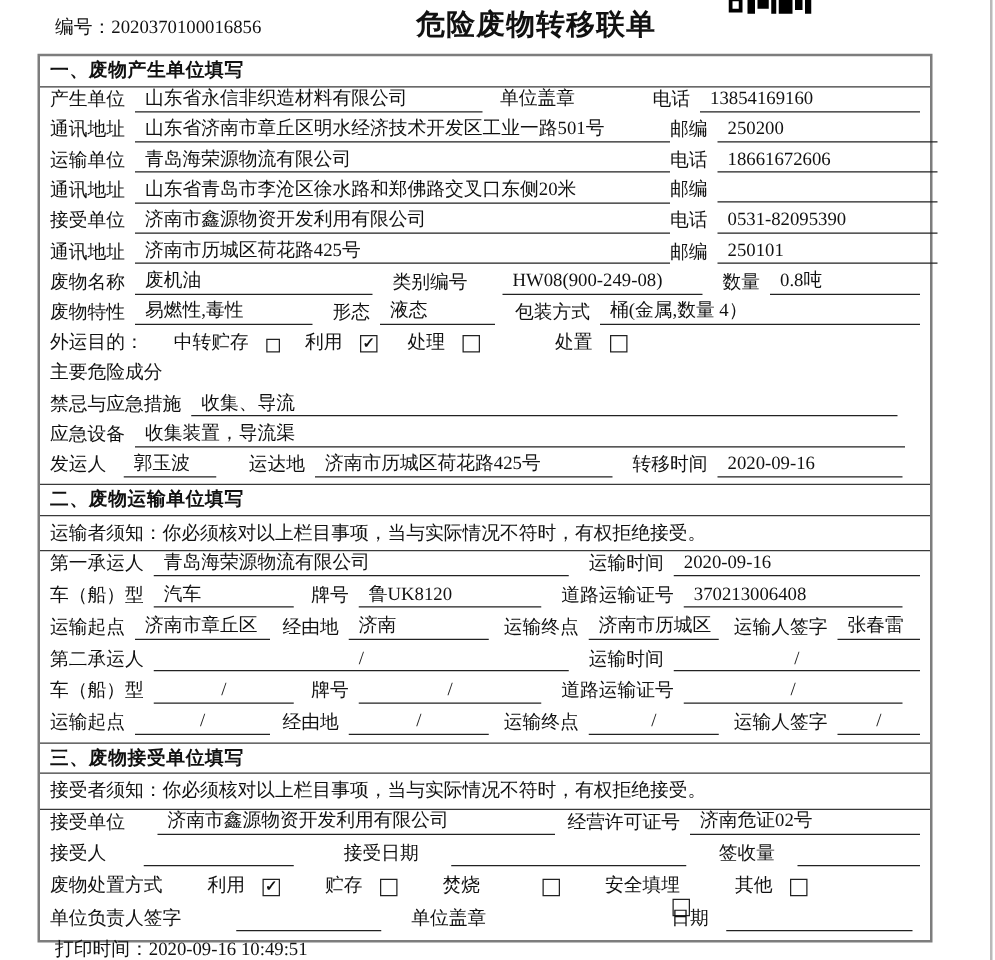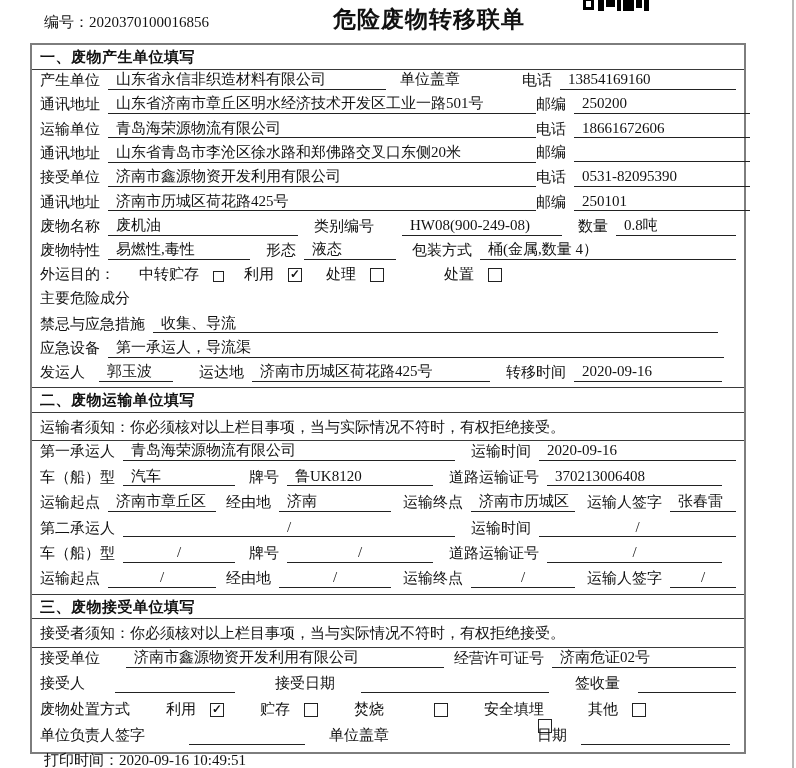--- a/index.html
+++ b/index.html
@@ -197,21 +197,21 @@
       </div>
       <div class="row">
         <span class="cell" style="flex: 1 1 auto;">
           <span class="lbl">禁忌与应急措施</span>
           <span class="val" style="flex: 1 1 auto; margin-right: 18px;">收集、导流</span>
         </span>
       </div>
       <div class="row">
         <span class="cell" style="flex: 1 1 auto;">
           <span class="lbl">应急设备</span>
-          <span class="val" style="flex: 1 1 auto; margin-right: 12px;">第一承运人，导流渠</span>
+          <span class="val" style="flex: 1 1 auto; margin-right: 12px;">收集装置，导流渠</span>
         </span>
       </div>
       <div class="row">
         <span class="cell">
           <span class="lbl" style="margin-right: 14px;">发运人</span>
           <span class="val" style="width: 74px;">郭玉波</span>
         </span>
         <span class="cell" style="margin-left: 26px;">
           <span class="lbl">运达地</span>
           <span class="val" style="width: 238px;">济南市历城区荷花路425号</span>

